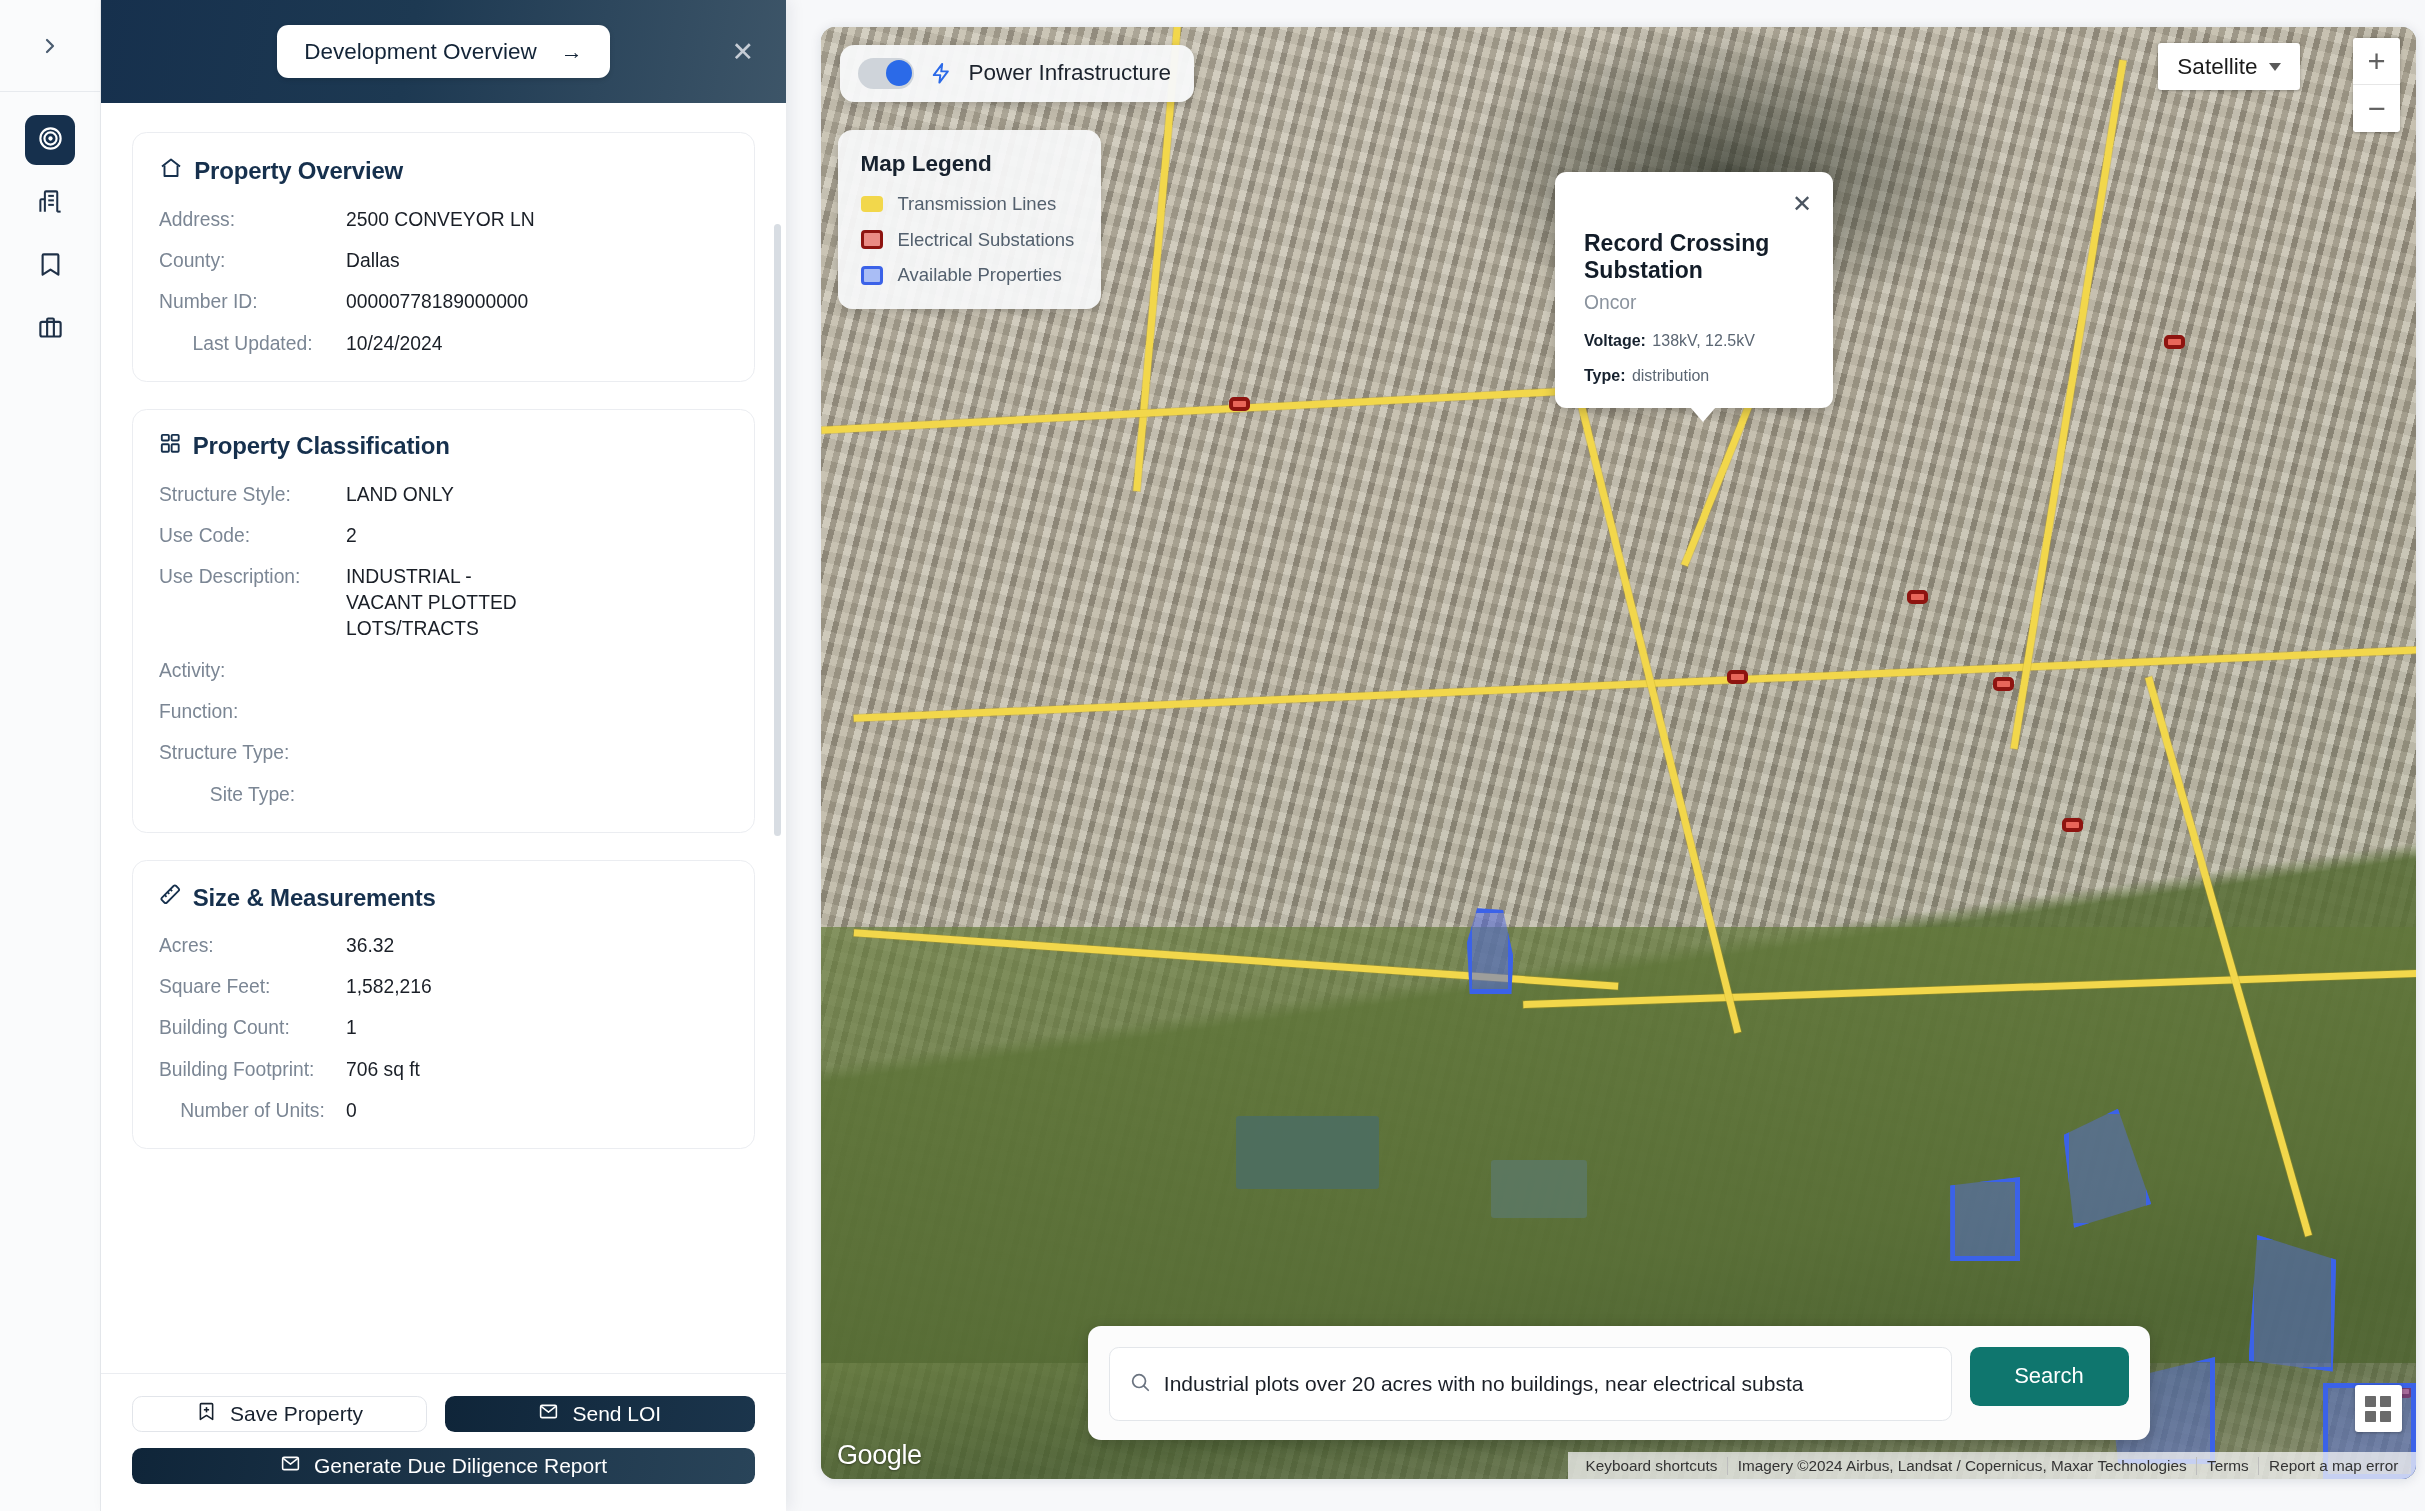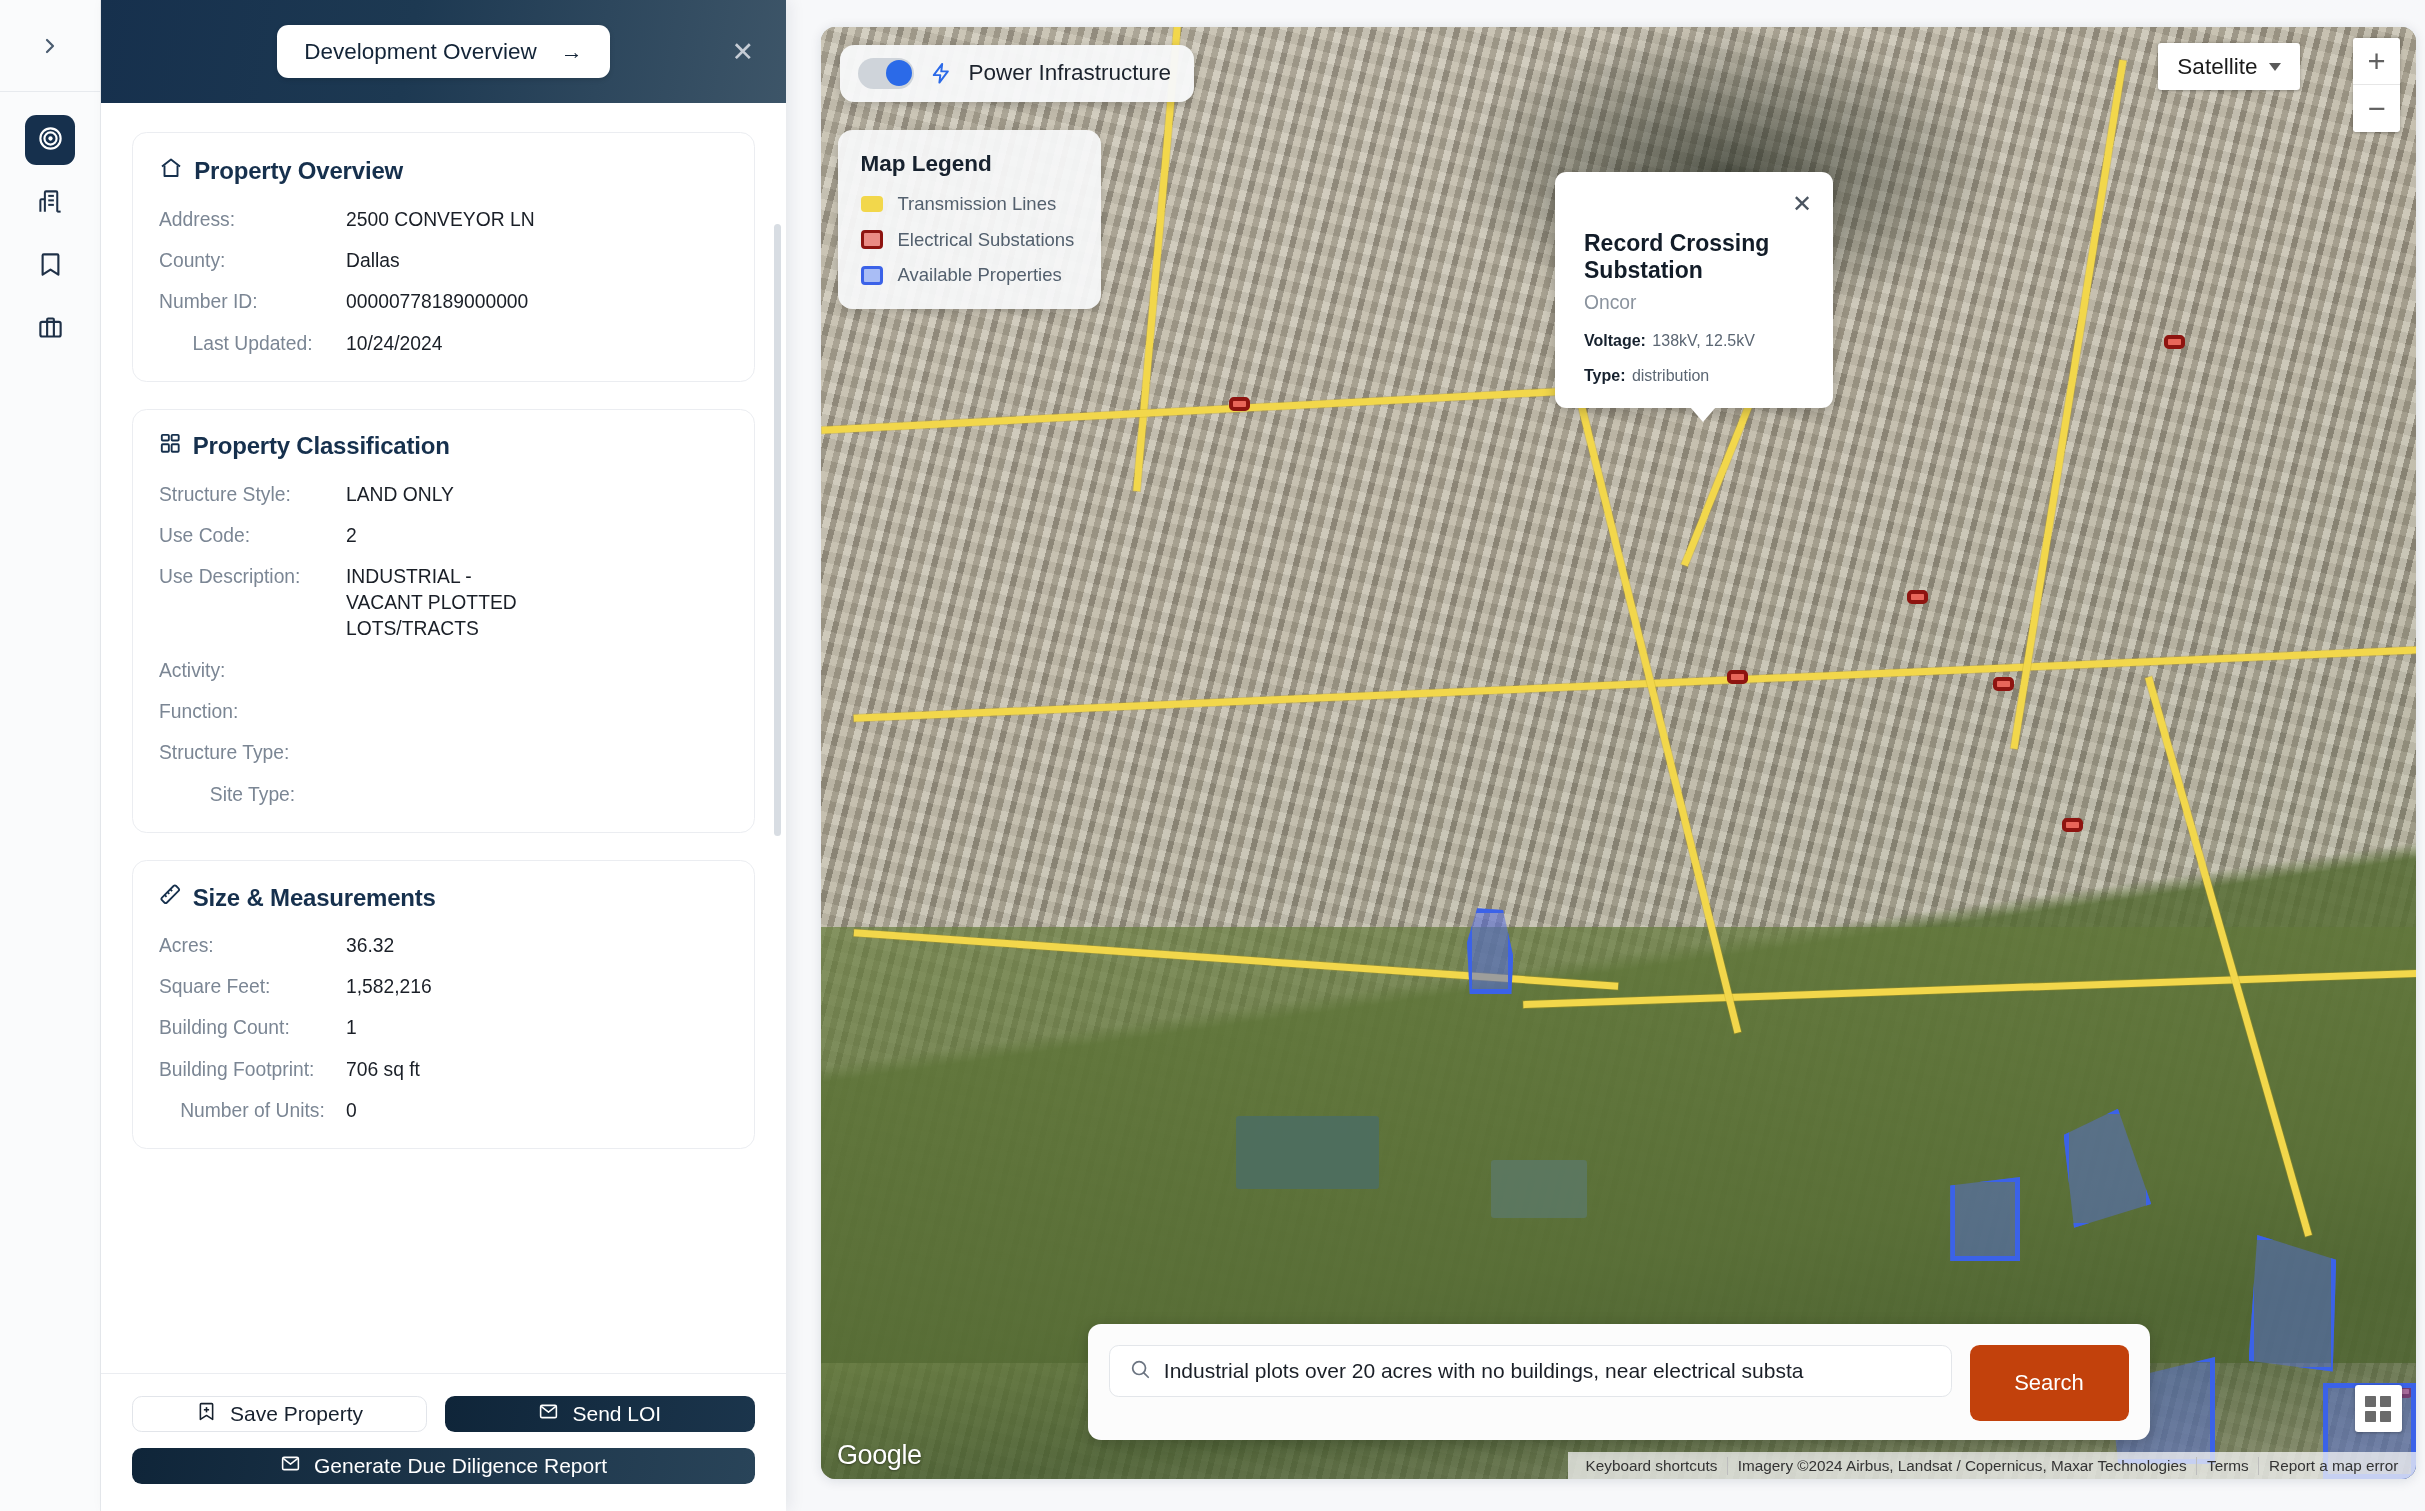--- a/index.html
+++ b/index.html
@@ -290,31 +290,31 @@
     bottom: 39px; width: 1062px;
     background: #fcfcfc; border-radius: 13px;
     padding: 21px 21px 19.3px 21px;
     box-shadow: 0 3.2px 14.5px rgba(0,0,0,.2);
   }
   .search-row { display: flex; gap: 17.7px; align-items: stretch; }
   .search-input-wrap {
     flex: 1 1 auto; background: #fff;
     border: 0.8px solid #e3e6ea; border-radius: 9.7px;
     display: flex; align-items: center; gap: 13px;
-    padding: 0 19.3px; height: 52px;
+    padding: 0 19.3px; height: 74px;
   }
   .search-input-wrap input {
     flex: 1 1 auto; border: none; outline: none;
     font-size: 21px; color: #1a1f27;
     font-family: "Liberation Sans", sans-serif;
     background: transparent;
   }
   .search-btn {
-    flex: 0 0 159px; height: 76px;
-    background: #c2410c; color: #fff; border: none;
+    flex: 0 0 159px; height: 59px;
+    background: #0f766e; color: #fff; border: none;
     border-radius: 9.7px; font-size: 22px; cursor: pointer;
     font-family: "Liberation Sans", sans-serif;
   }
   .search-status {
     margin-top: 16px; background: #f1fbf2;
     border: 0.8px solid #c5e9cb; border-radius: 8px;
     padding: 16px 19.3px; font-size: 20px; color: #2f7a3d;
   }
 </style>
 </head>

